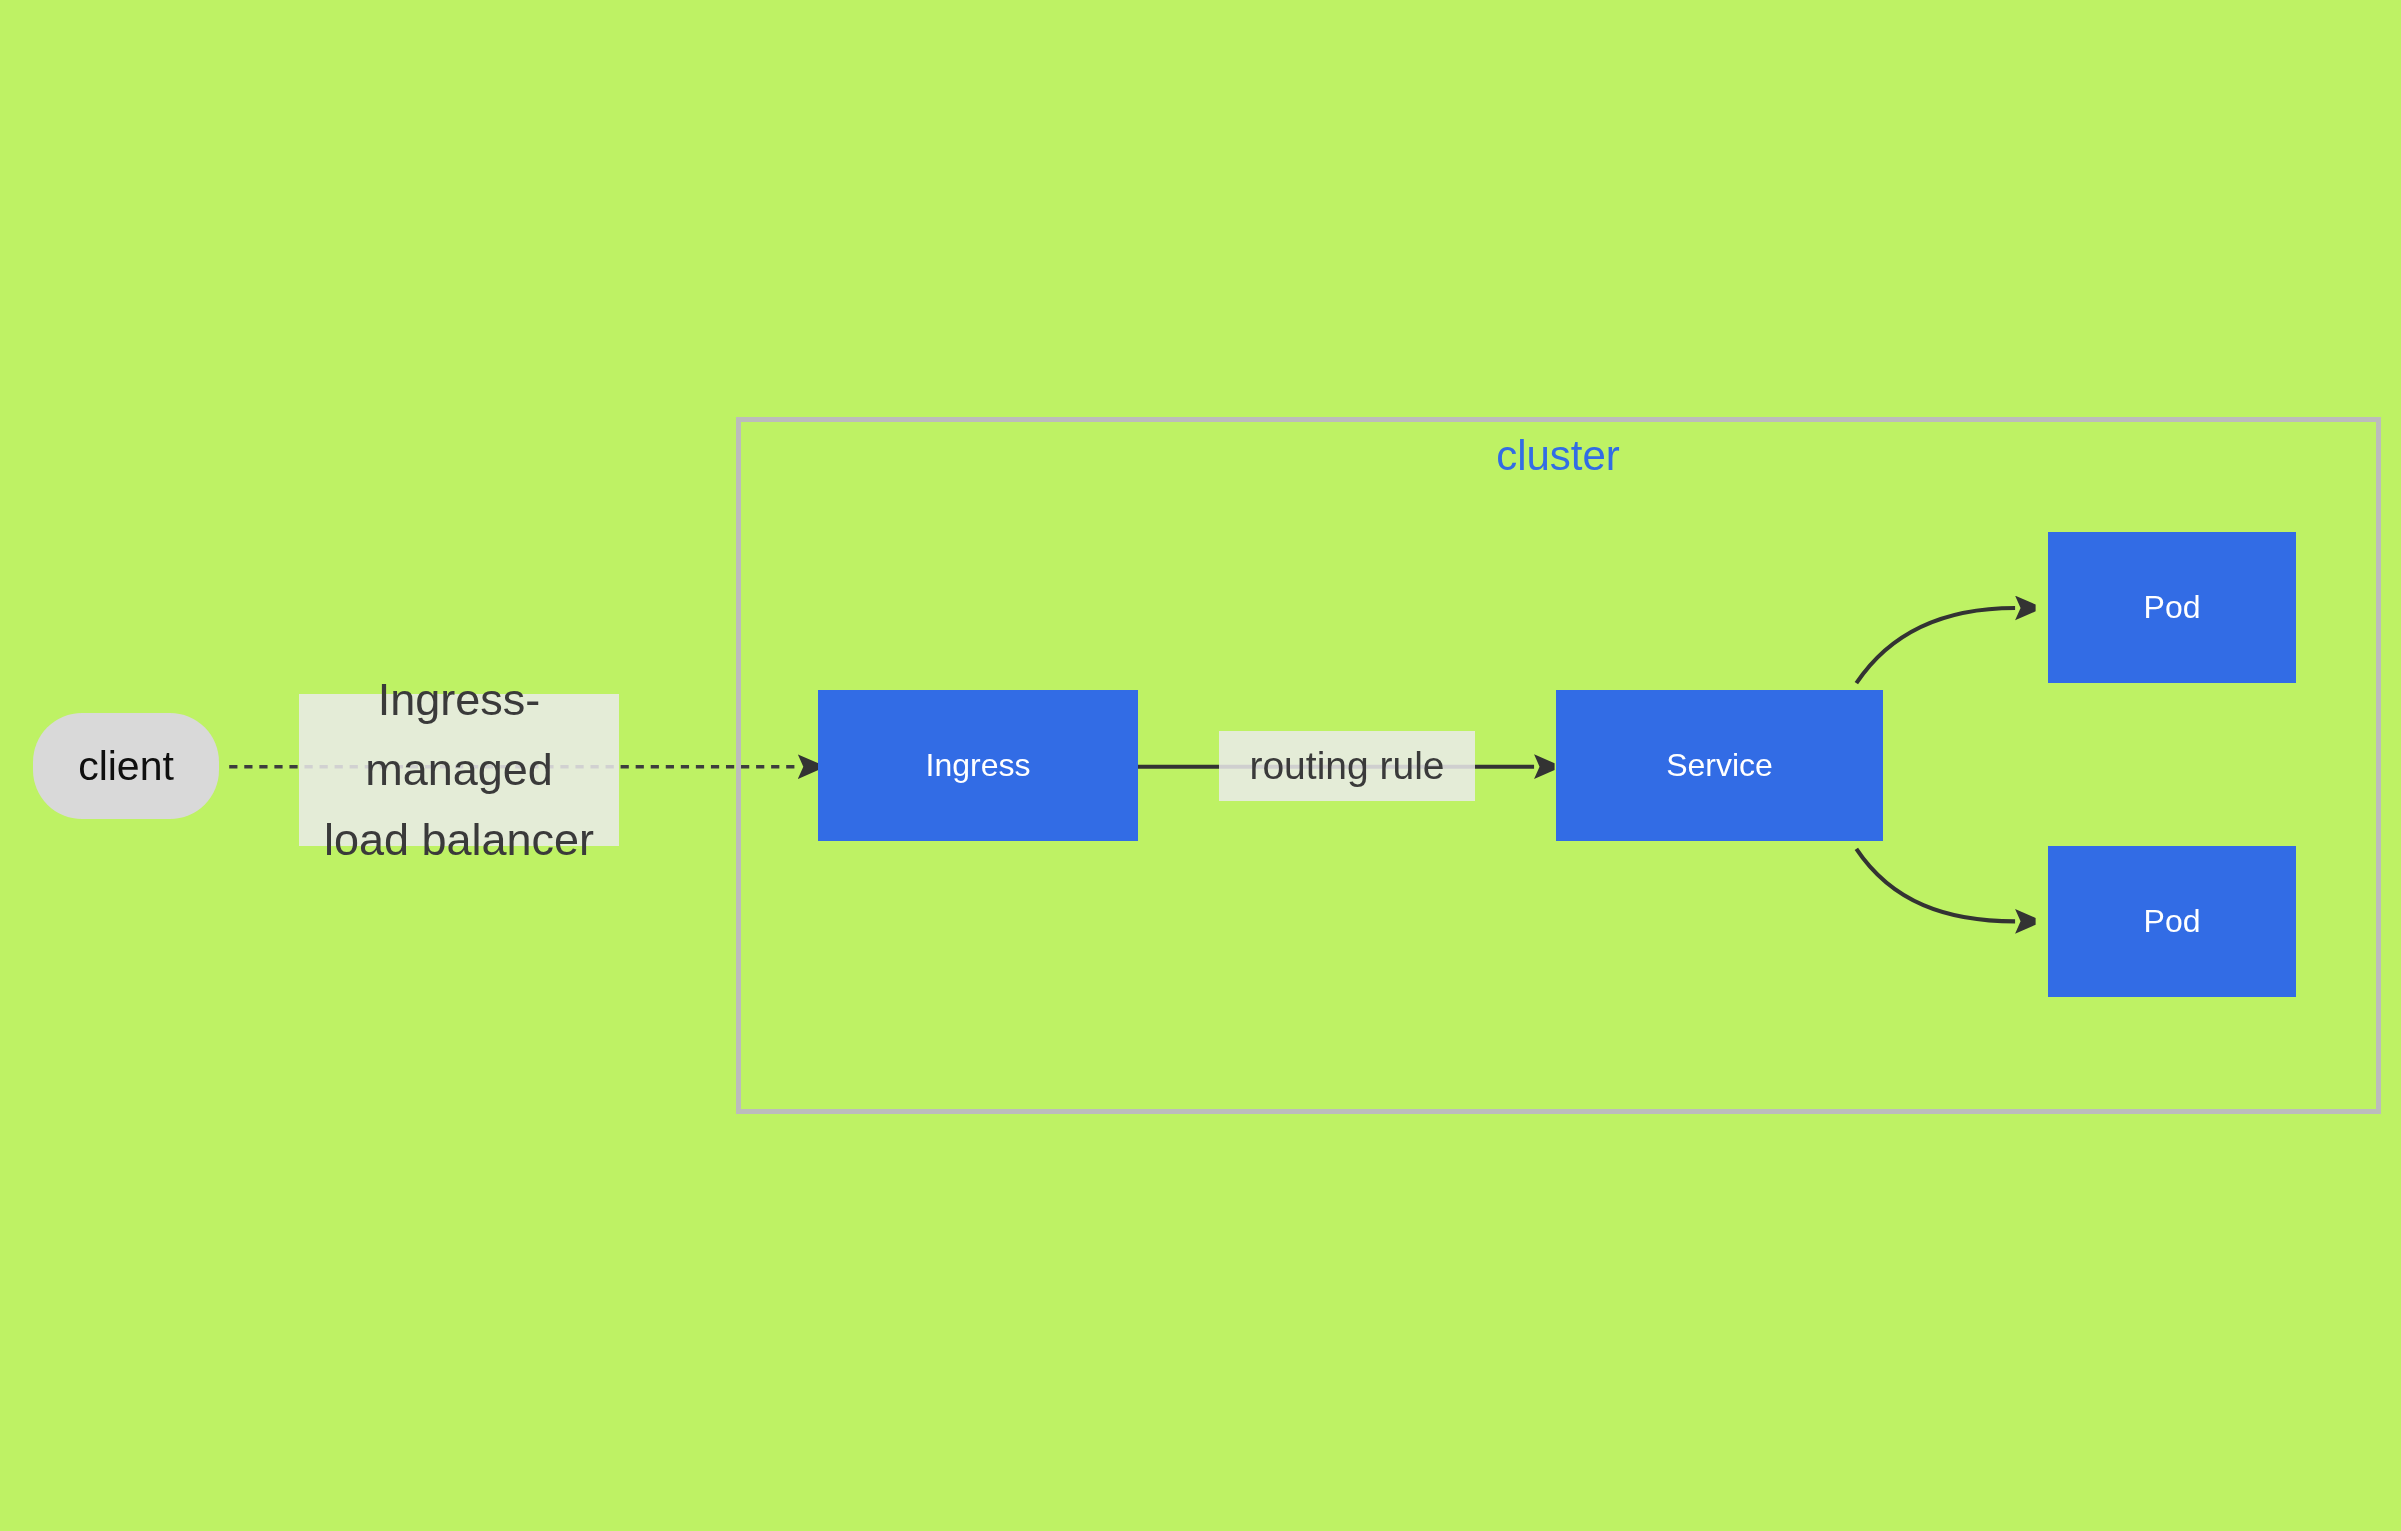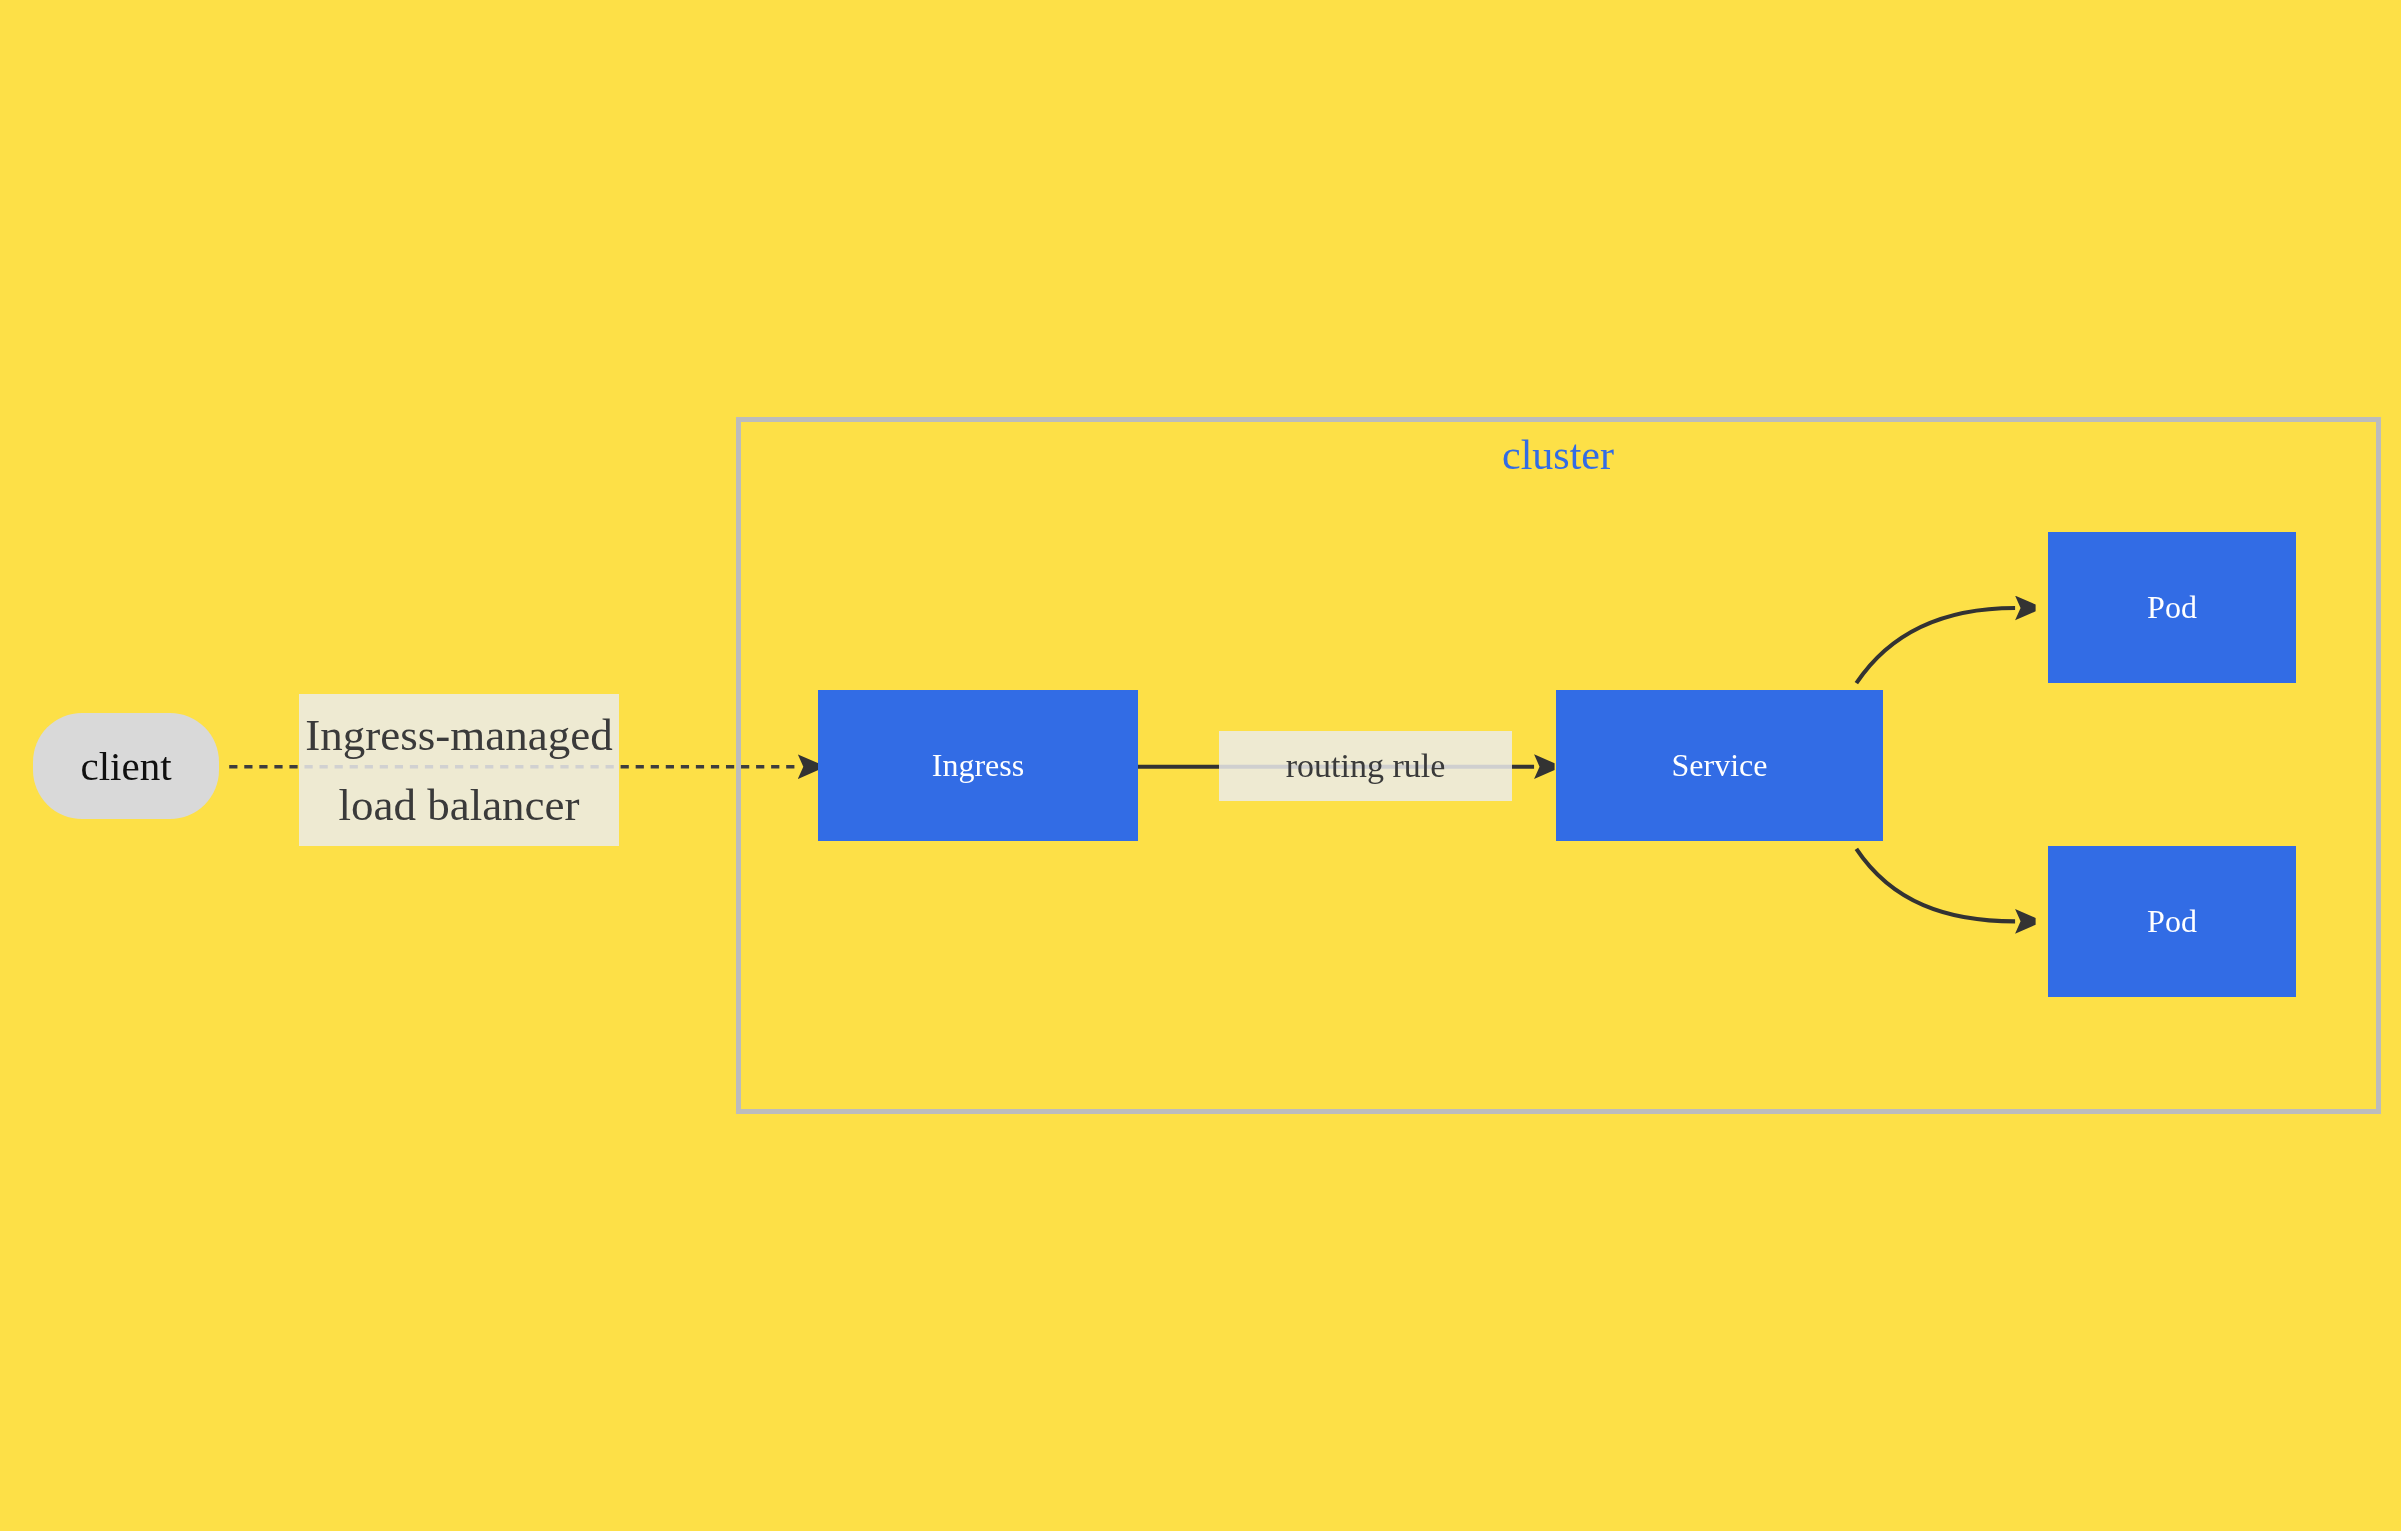--- a/index.html
+++ b/index.html
@@ -5,22 +5,22 @@
   html, body {
     margin: 0;
     padding: 0;
     background: #ffffff;
     overflow: hidden;
   }
   #canvas {
     position: relative;
     width: 2401px;
     height: 1532px;
-    background: #fde047;
-    font-family: Liberation Serif, serif;
+    background: #bef264;
+    font-family: Liberation Sans, sans-serif;
   }
   
   .cluster-box {
     position: absolute;
     left: 736px;
     top: 417px;
     width: 1645px;
     height: 697px;
     box-sizing: border-box;
     border: 5.5px solid #bcbcbc;
@@ -61,23 +61,23 @@
     left: 299px;
     top: 694px;
     width: 320px;
     height: 152px;
     font-size: 45px;
     line-height: 70px;
   }
   .edge-label.routing {
     left: 1219px;
     top: 731px;
-    width: 293px;
+    width: 256px;
     height: 70px;
-    font-size: 34px;
+    font-size: 39px;
   }
   
   .node {
     position: absolute;
     display: flex;
     align-items: center;
     justify-content: center;
     z-index: 3;
   }
   .node.blue {

